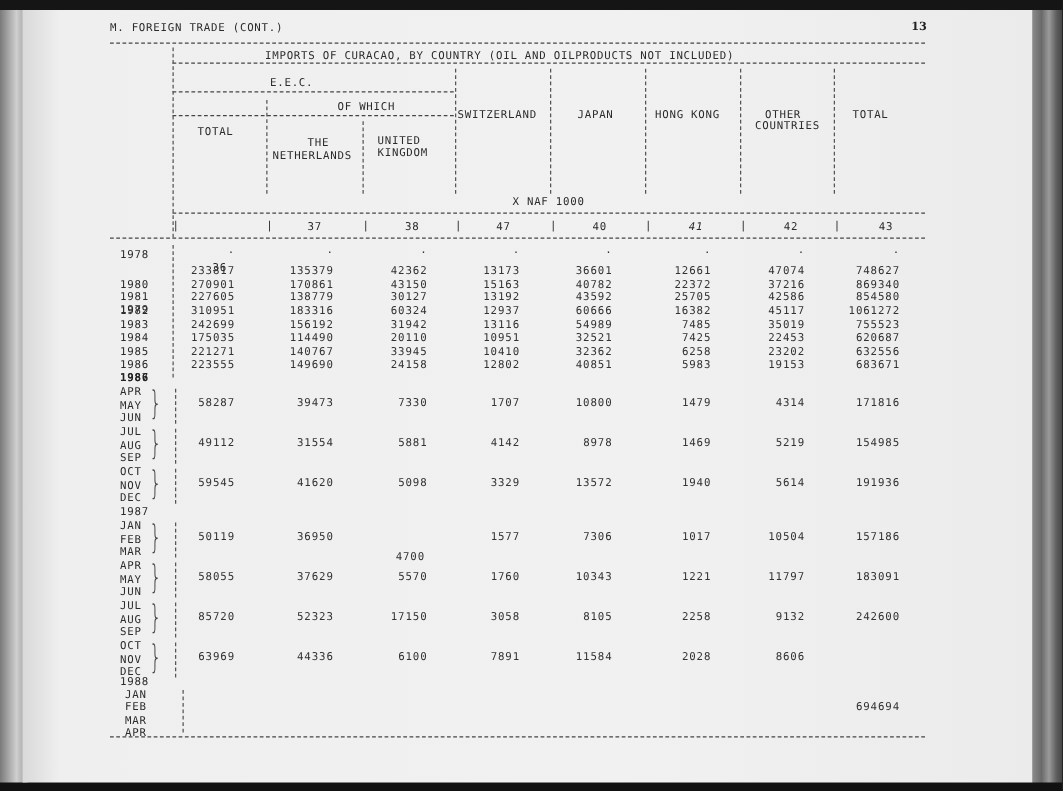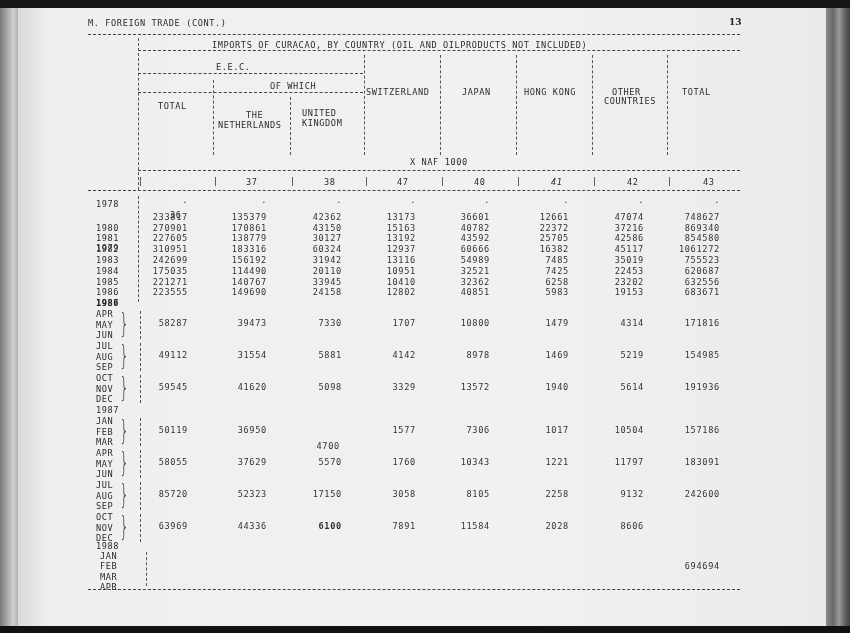--- a/index.html
+++ b/index.html
@@ -252,21 +252,21 @@
     <div class="n" style="left: 509px; top: 489px;">2258</div>
     <div class="n" style="left: 584px; top: 489px;">9132</div>
     <div class="n" style="left: 660px; top: 489px;">242600</div>
     <div class="t" style="left: 96px; top: 512px;">OCT</div>
     <div class="t" style="left: 96px; top: 522.5px;">NOV</div>
     <div class="t" style="left: 96px; top: 533px;">DEC</div>
     <div class="brace" style="left: 116px; top: 513px;">}</div>
     <div class="vbar" style="left: 140px; top: 514px; height: 28px;"></div>
     <div class="n" style="left: 128px; top: 521px;">63969</div>
     <div class="n" style="left: 207px; top: 521px;">44336</div>
-    <div class="n" style="left: 282px; top: 521px; font-weight: bold;">6100</div>
+    <div class="n" style="left: 282px; top: 521px;">6100</div>
     <div class="n" style="left: 356px; top: 521px;">7891</div>
     <div class="n" style="left: 430px; top: 521px;">11584</div>
     <div class="n" style="left: 509px; top: 521px;">2028</div>
     <div class="n" style="left: 584px; top: 521px;">8606</div>
     <div class="n" style="left: 660px; top: 521px; margin-top: 40px;">694694</div>
     <div class="t" style="left: 100px; top: 551px;">JAN</div>
     <div class="t" style="left: 100px; top: 561.3px;">FEB</div>
     <div class="t" style="left: 100px; top: 571.6px;">MAR</div>
     <div class="t" style="left: 100px; top: 581.9px;">APR</div>
     <div class="vbar" style="left: 146px; top: 552px; height: 34px;"></div>

